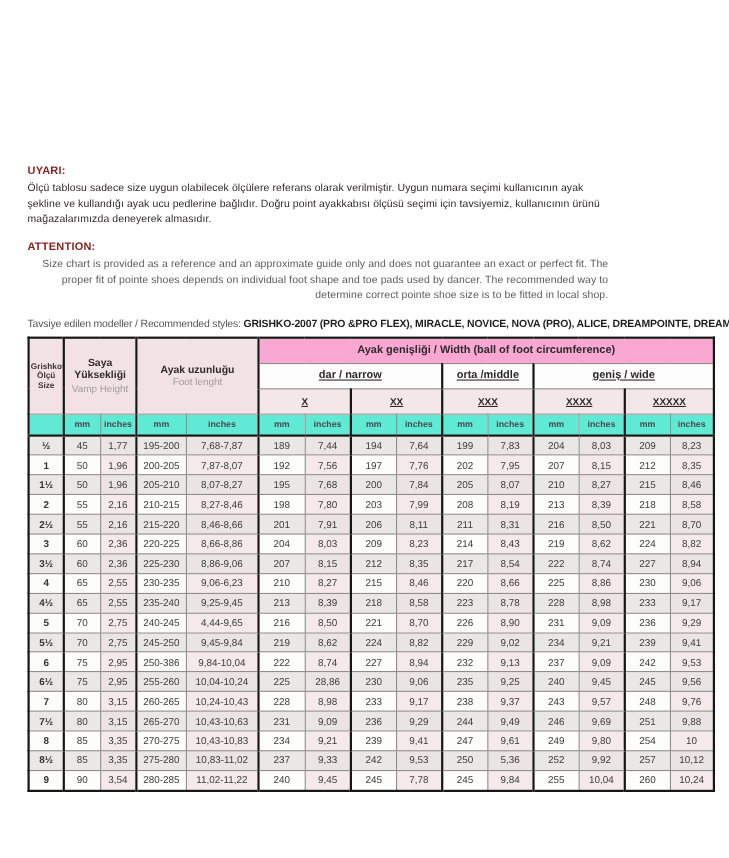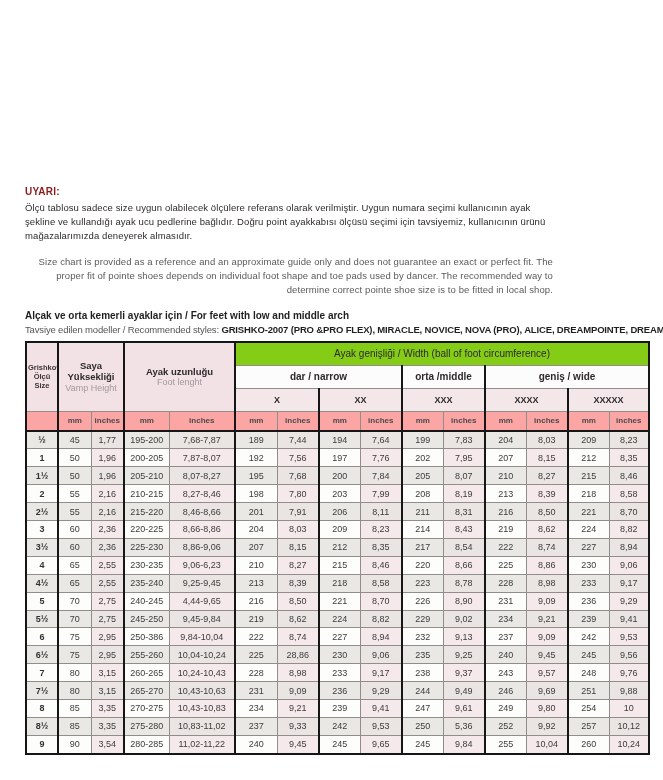--- a/index.html
+++ b/index.html
@@ -4,21 +4,21 @@
 <style>
   html,body{margin:0;padding:0;background:#fff;}
   .page{
     position:relative;
     width:663px;height:780px;
     background:#fff;
     font-family:"Liberation Sans", sans-serif;
     color:#2b2b2b;
     overflow:hidden;
   }
-  .content{position:absolute;left:25px;top:150px;width:528px;margin-top:36px;}
+  .content{position:absolute;left:25px;top:150px;width:528px;}
   .notice-title{
     font-size:10px;font-weight:bold;color:#8c1d1d;
     letter-spacing:.2px;margin-bottom:4px;
   }
   .notice{margin-bottom:13px;}
   .notice-text{font-size:9.5px;line-height:1.45;letter-spacing:.1px;}
   .tr-text{font-weight:normal;color:#2e2a2a;}
   .en-text{font-weight:normal;color:#5a5a5a;text-align:right;}
   .section-head{margin-top:6px;margin-bottom:6px;}
   .arch-heading{font-size:10px;font-weight:bold;color:#1f1f1f;margin-bottom:3px;}
@@ -30,56 +30,56 @@
     width:625px;margin-top:4px;
   }
   table.size-chart th, table.size-chart td{
     border:1px solid #918d8a;
     padding:0 1px;text-align:center;vertical-align:middle;
     overflow:hidden;white-space:nowrap;
   }
   
   .bl{border-left:2px solid #161616 !important;}
   table.size-chart{border:2px solid #161616;}
-  thead tr.band-sep th{border-top:1.5px solid #2a2a2a;}
+  thead tr.band-sep th{border-top:1.5px solid #2a2a2a;text-decoration:underline;}
   tbody tr:first-child td{border-top:2px solid #161616;}
   .size-head{font-size:7.5px;line-height:1.25;color:#3a3436;background:#f2e2e5;}
   .size-head .b{font-weight:bold;}
   th.pinkhead{background:#f2e2e5;}
   .h-tr{font-size:9.5px;font-weight:bold;color:#2e2a2c;line-height:1.2;}
   .h-en{font-size:9px;font-weight:normal;color:#a09a9c;line-height:1.2;}
-  th.width-title{font-size:10px;font-weight:normal;color:#2e2a2c;background:#84cc16;height:22px;}
+  th.width-title{font-size:10px;font-weight:bold;color:#2e2a2c;background:#f9a8d4;height:22px;}
   th.wgroup{font-size:10px;font-weight:bold;color:#2e2a2c;background:#fdfcfc;height:22px;}
   th.xcol{font-size:9px;font-weight:bold;color:#2e2a2c;background:#f3e7e9;height:22px;}
-  tr.unit-row td{font-size:8px;color:#4a4a4a;background:#fca5a5;height:18px;font-weight:bold;}
+  tr.unit-row td{font-size:8px;color:#4a4a4a;background:#5eead4;height:18px;font-weight:bold;}
 
   tbody td{font-size:9px;color:#3c3c3c;height:16.9px;}
   tbody td.size-col{font-weight:bold;color:#333;}
   tbody tr.shaded td{background:#e9e8e5;}
   tbody tr.plain td{background:#fdfdfc;}
   tbody tr.plain td.in-col{background:#f6e9eb;}
   tbody tr.shaded td.in-col{background:#eae4e3;}
 </style>
 </head>
 <body>
 
 <div class="page">
   <div class="content">
 
     <div class="notice">
       <div class="notice-title">UYARI:</div>
       <div class="notice-text tr-text">Ölçü tablosu sadece size uygun olabilecek ölçülere referans olarak verilmiştir. Uygun numara seçimi kullanıcının ayak şekline ve kullandığı ayak ucu pedlerine bağlıdır. Doğru point ayakkabısı ölçüsü seçimi için tavsiyemiz, kullanıcının ürünü mağazalarımızda deneyerek almasıdır.</div>
     </div>
 
     <div class="notice">
+      <div class="notice-title">ATTENTION:</div>
       <div class="notice-text en-text">Size chart is provided as a reference and an approximate guide only and does not guarantee an exact or perfect fit. The proper fit of pointe shoes depends on individual foot shape and toe pads used by dancer. The recommended way to determine correct pointe shoe size is to be fitted in local shop.</div>
     </div>
 
     <div class="section-head">
-      <div class="arch-heading">Alçak ve orta kemerli ayaklar için / For feet with low and middle arch</div>
       <div class="styles-line"><span>Tavsiye edilen modeller / Recommended styles: </span><span class="styles-value">GRISHKO-2007 (PRO &amp;PRO FLEX), MIRACLE, NOVICE, NOVA (PRO), ALICE, DREAMPOINTE, DREAMPOINTE 2007:</span></div>
     </div>
 
     <table class="size-chart">
       <colgroup>
         <col style="width:32px">
           <col style="width:33px">
           <col style="width:33px">
         <col style="width:45px">
           <col style="width:66px">
@@ -433,21 +433,21 @@
           </tr>
           <tr class="plain">
             <td class="size-col">9</td>
             <td class="mm-col bl">90</td>
             <td class="in-col">3,54</td>
             <td class="mm-col bl">280-285</td>
             <td class="in-col">11,02-11,22</td>
             <td class="mm-col bl">240</td>
             <td class="in-col">9,45</td>
             <td class="mm-col bl">245</td>
-            <td class="in-col">9,65</td>
+            <td class="in-col">7,78</td>
             <td class="mm-col bl">245</td>
             <td class="in-col">9,84</td>
             <td class="mm-col bl">255</td>
             <td class="in-col">10,04</td>
             <td class="mm-col bl">260</td>
             <td class="in-col">10,24</td>
           </tr>
         </tbody>
     </table>
 

